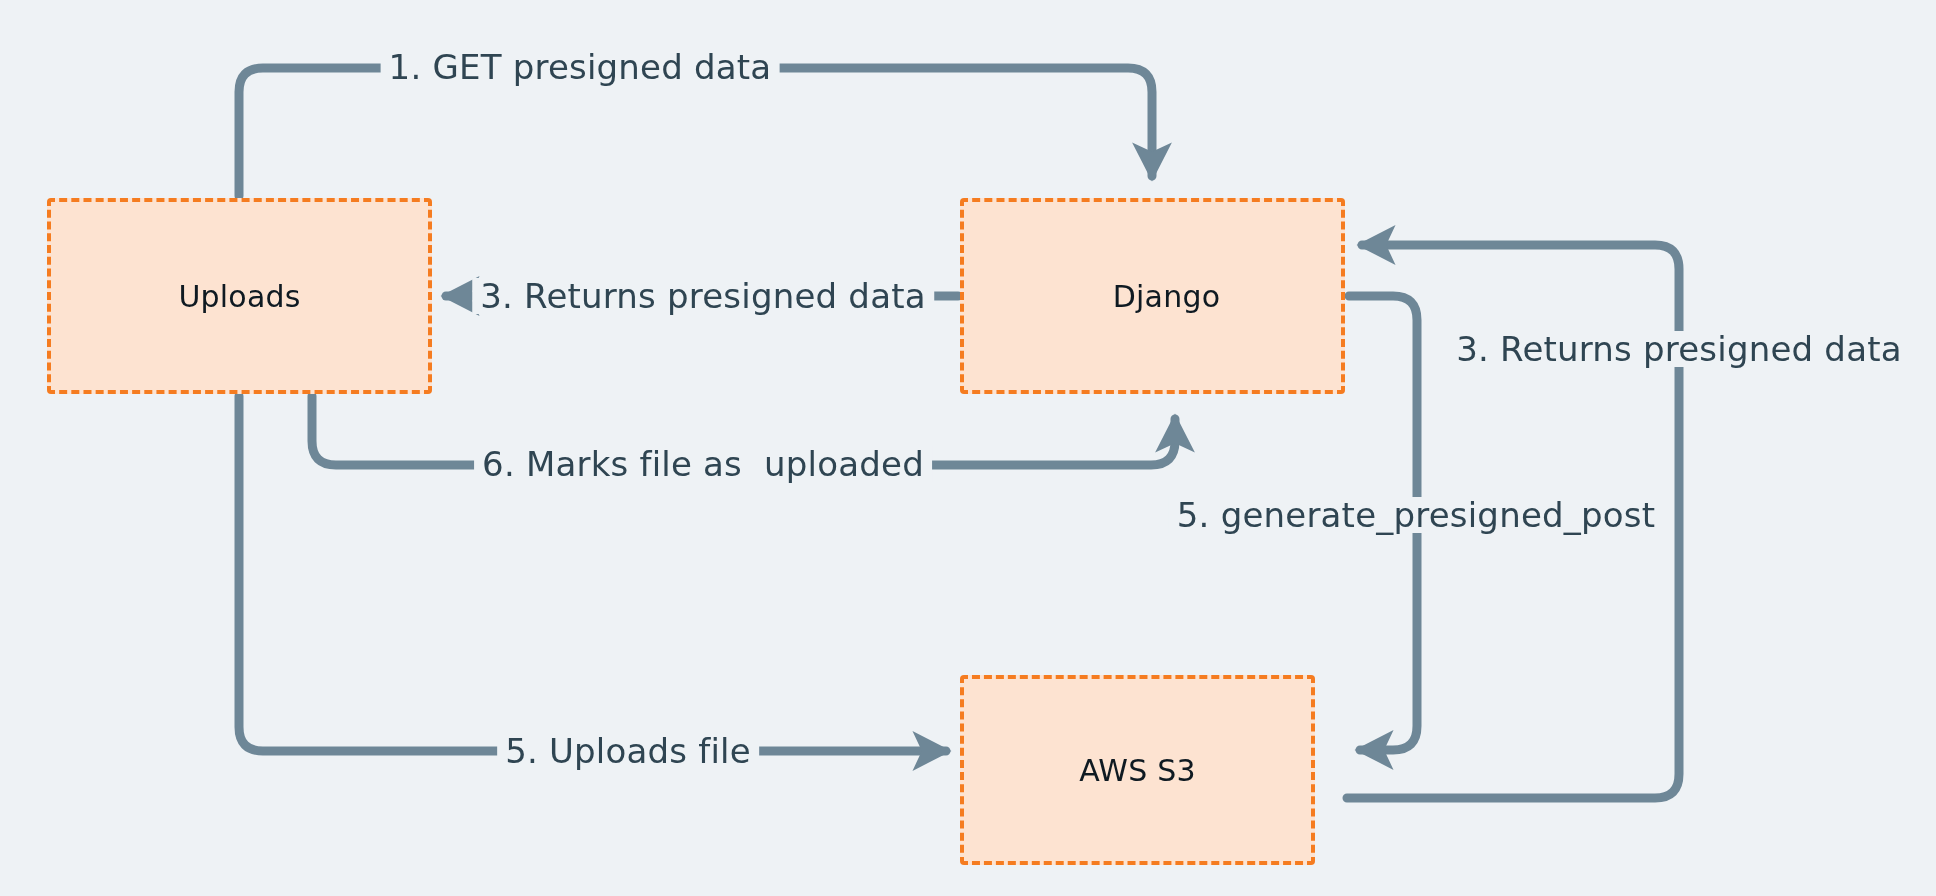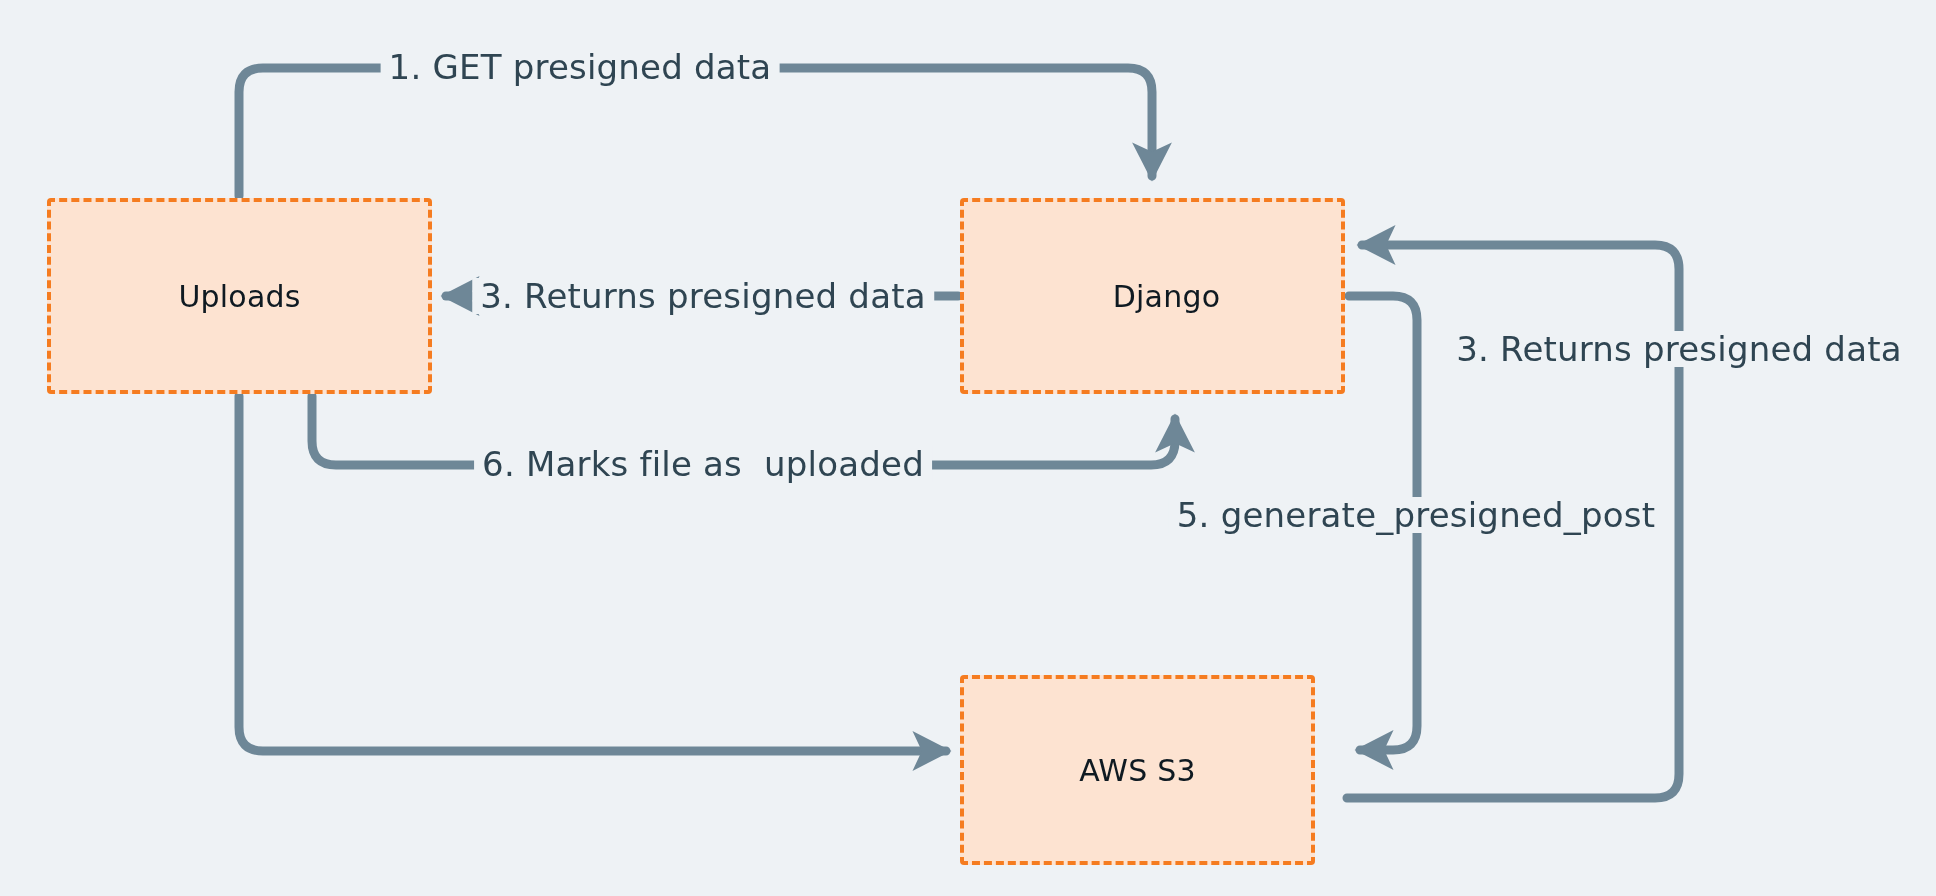--- a/index.html
+++ b/index.html
@@ -98,16 +98,17 @@
   </div>
 
   <div class="edge-label" style="left:580px; top:67px;">1. GET presigned data</div>
 
   <div class="edge-label" style="left:1416px; top:515px;">5. generate_presigned_post</div>
 
   <div class="edge-label" style="left:1679px; top:349px;">3. Returns presigned data</div>
 
   <div class="edge-label" style="left:703px; top:296px;">3. Returns presigned data</div>
 
+  <div class="edge-label" style="left:628px; top:751px;">5. Uploads file</div>
 
   <div class="edge-label" style="left:703px; top:464px;">6. Marks file as  uploaded</div>
 
 </div>
 
 </body></html>

